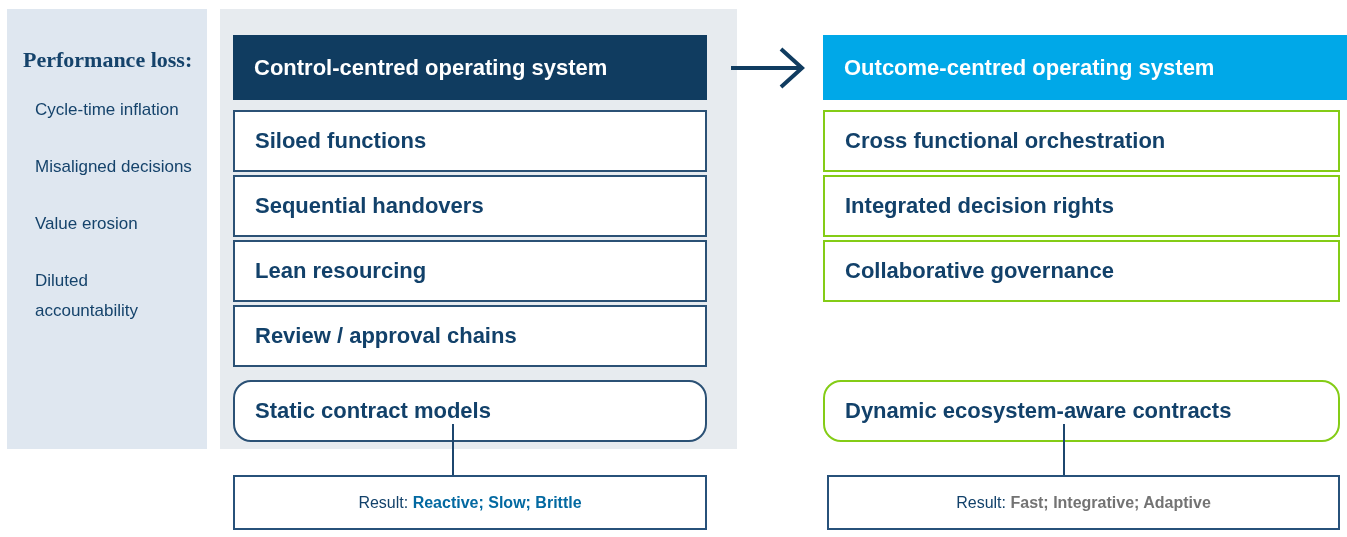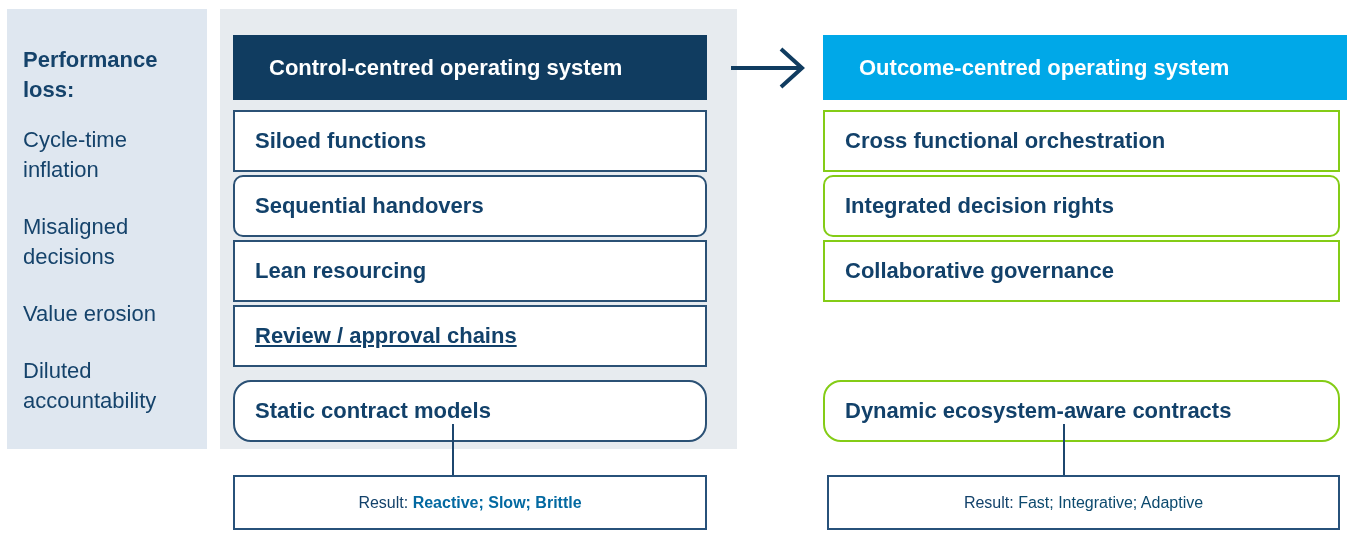--- a/index.html
+++ b/index.html
@@ -20,43 +20,44 @@
     background: #dfe7f0;
     box-sizing: border-box;
     padding: 36px 14px 0 16px;
     color: #15436b;
   }
   .sidebar-heading {
     font-size: 22px;
     line-height: 30px;
     font-weight: bold;
     margin: 0 0 20px 0;
+    font-family: Liberation Serif, serif;
   }
   .sidebar-item {
-    font-size: 22px;
+    font-size: 17px;
     line-height: 30px;
     font-weight: normal;
-    margin: 0 0 27px 0;
+    margin: 0 0 27px 12px;
   }
 
   
   .mid-panel {
     position: absolute;
     left: 220px; top: 9px;
     width: 517px; height: 440px;
     background: #e7ebef;
   }
 
   .col-header {
     position: absolute;
     height: 65px;
     display: flex;
     align-items: center;
     box-sizing: border-box;
-    padding-left: 36px;
+    padding-left: 21px;
     color: #ffffff;
     font-size: 22px;
     font-weight: bold;
   }
   .col-header.dark  { left: 233px; top: 35px; width: 474px; background: #103c60; }
   .col-header.light { left: 823px; top: 35px; width: 606px; background: #00a8e8; }
 
   .item-box {
     position: absolute;
     height: 62px;
@@ -66,23 +67,23 @@
     align-items: center;
     padding-left: 20px;
     font-size: 22px;
     font-weight: bold;
     color: #12416a;
   }
   .item-box.navy-border { left: 233px; width: 474px; border: 2px solid #2b5175; }
   .item-box.blue-border { left: 823px; width: 517px; border: 2px solid #84cc16; }
 
   .row-0 { top: 110px; }
-  .row-1 { top: 175px; border-radius: 10px; }
+  .row-1 { top: 175px; }
   .row-2 { top: 240px; text-align: center; }
-  .row-3 { top: 305px; text-decoration: underline; }
+  .row-3 { top: 305px; }
   .row-4 { top: 380px; border-radius: 18px; }
 
   
   .arrow-wrap {
     position: absolute;
     left: 731px; top: 46px;
     width: 78px; height: 44px;
   }
 
   
@@ -107,21 +108,21 @@
     display: flex;
     align-items: center;
     justify-content: center;
     font-size: 16px;
     color: #12416a;
     white-space: pre;
   }
   .result-box.left  { left: 233px; width: 474px; }
   .result-box.right { left: 827px; width: 513px; }
   .result-value-navy { font-weight: bold; color: #0369a1; }
-  .result-value-blue { font-weight: normal; color: #0c4a6e; }
+  .result-value-blue { font-weight: bold; color: #737373; }
 </style>
 </head>
 <body>
 
 <div class="canvas">
 
   <div class="sidebar">
     <p class="sidebar-heading">Performance loss:</p>
     <p class="sidebar-item">Cycle-time inflation</p>
     <p class="sidebar-item">Misaligned decisions</p>

